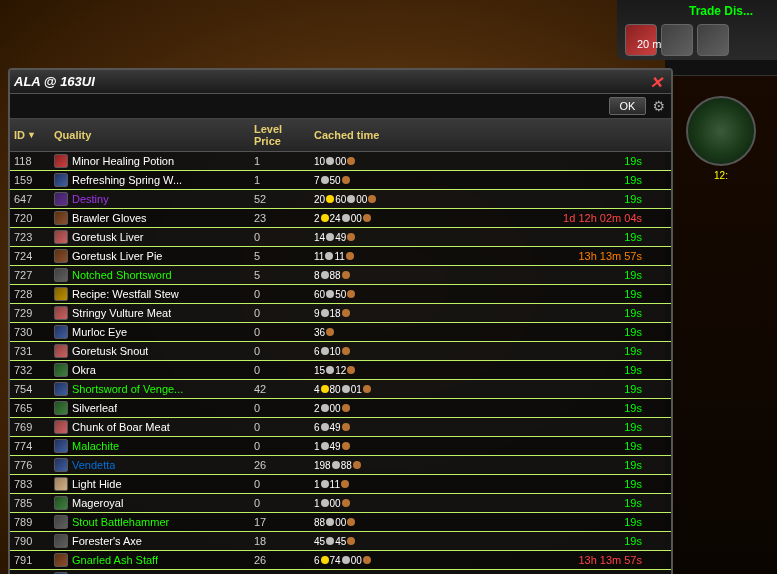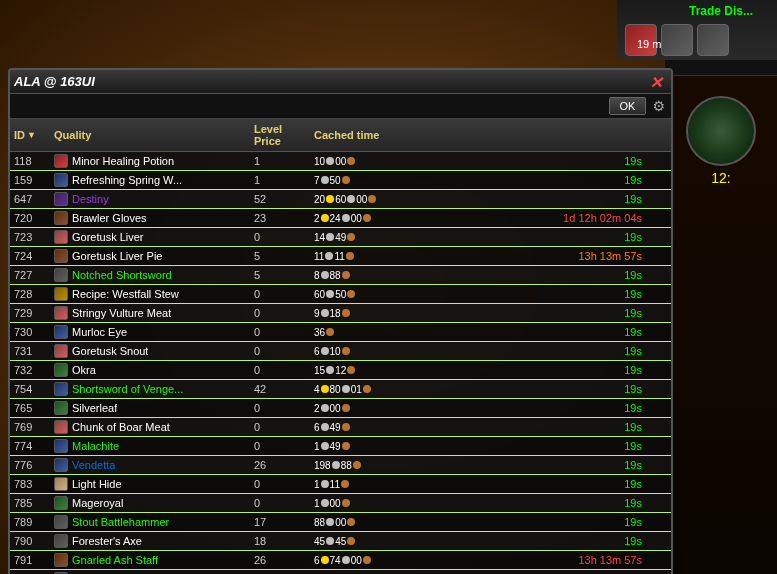--- a/index.html
+++ b/index.html
@@ -267,21 +267,21 @@
 
 <div class="bg-overlay"></div>
 
 <div class="top-right-bar">
   <span class="trade-dis-label">Trade Dis...</span>
   <div class="top-icons">
     <div class="top-icon-box icon-red"></div>
     <div class="top-icon-box icon-gray"></div>
     <div class="top-icon-box icon-gray"></div>
   </div>
-  <span class="timer-text">19 m</span>
+  <span class="timer-text">20 m</span>
 </div>
 
 <div class="ala-window">
 
   <div class="window-title-bar">
     <span>ALA @ 163UI</span>
     <span class="window-close-btn">✕</span>
   </div>
 
   <div class="window-toolbar">
@@ -706,15 +706,15 @@
     </div>
 
 </div>
 
 <div class="right-panel">
   <div class="right-panel-top">
     <div style="width:50px;height:50px;border-radius:50%;background:radial-gradient(circle,#5a3a1a,#2a1a0a);border:2px solid #666;margin:8px auto;"></div>
   </div>
   <div style="margin-top:20px;text-align:center;">
     <div class="minimap-circle"></div>
-    <div style="color:#ffff00;font-size:14px;margin-top:4px;">12:</div>
+    <div style="color:#ffff00;font-size:10px;margin-top:4px;">12:</div>
   </div>
 </div>
 
 </body></html>

